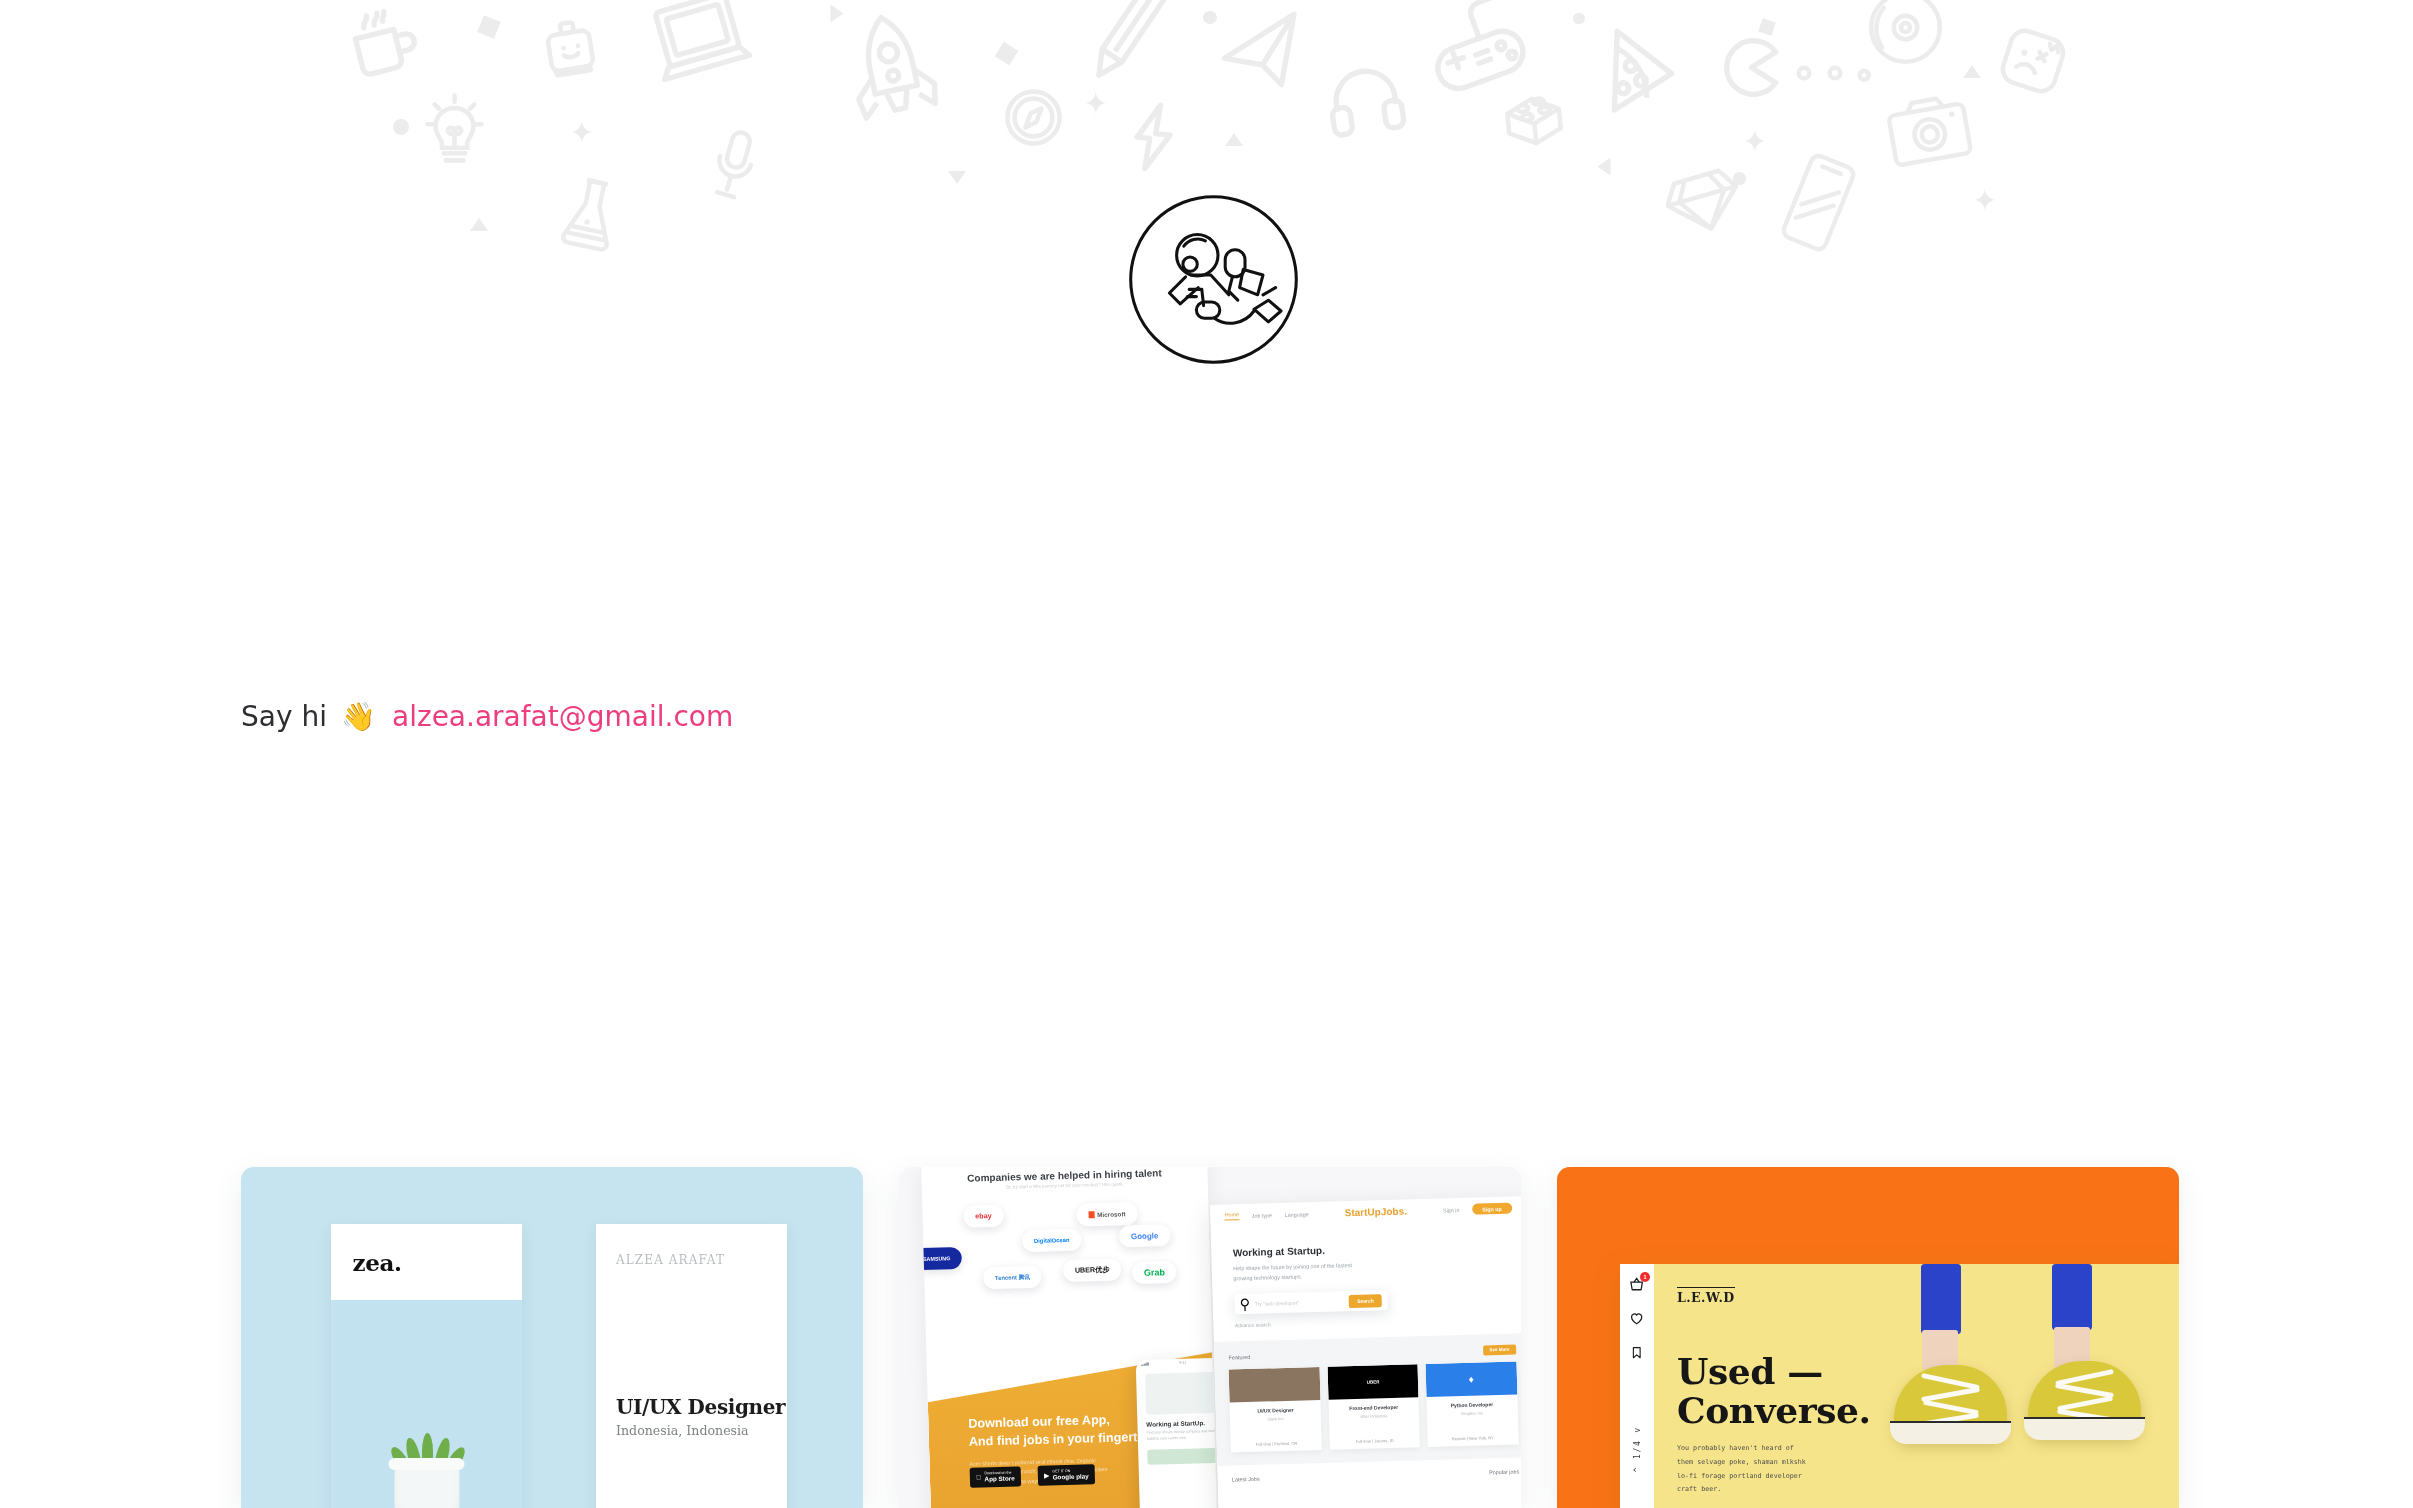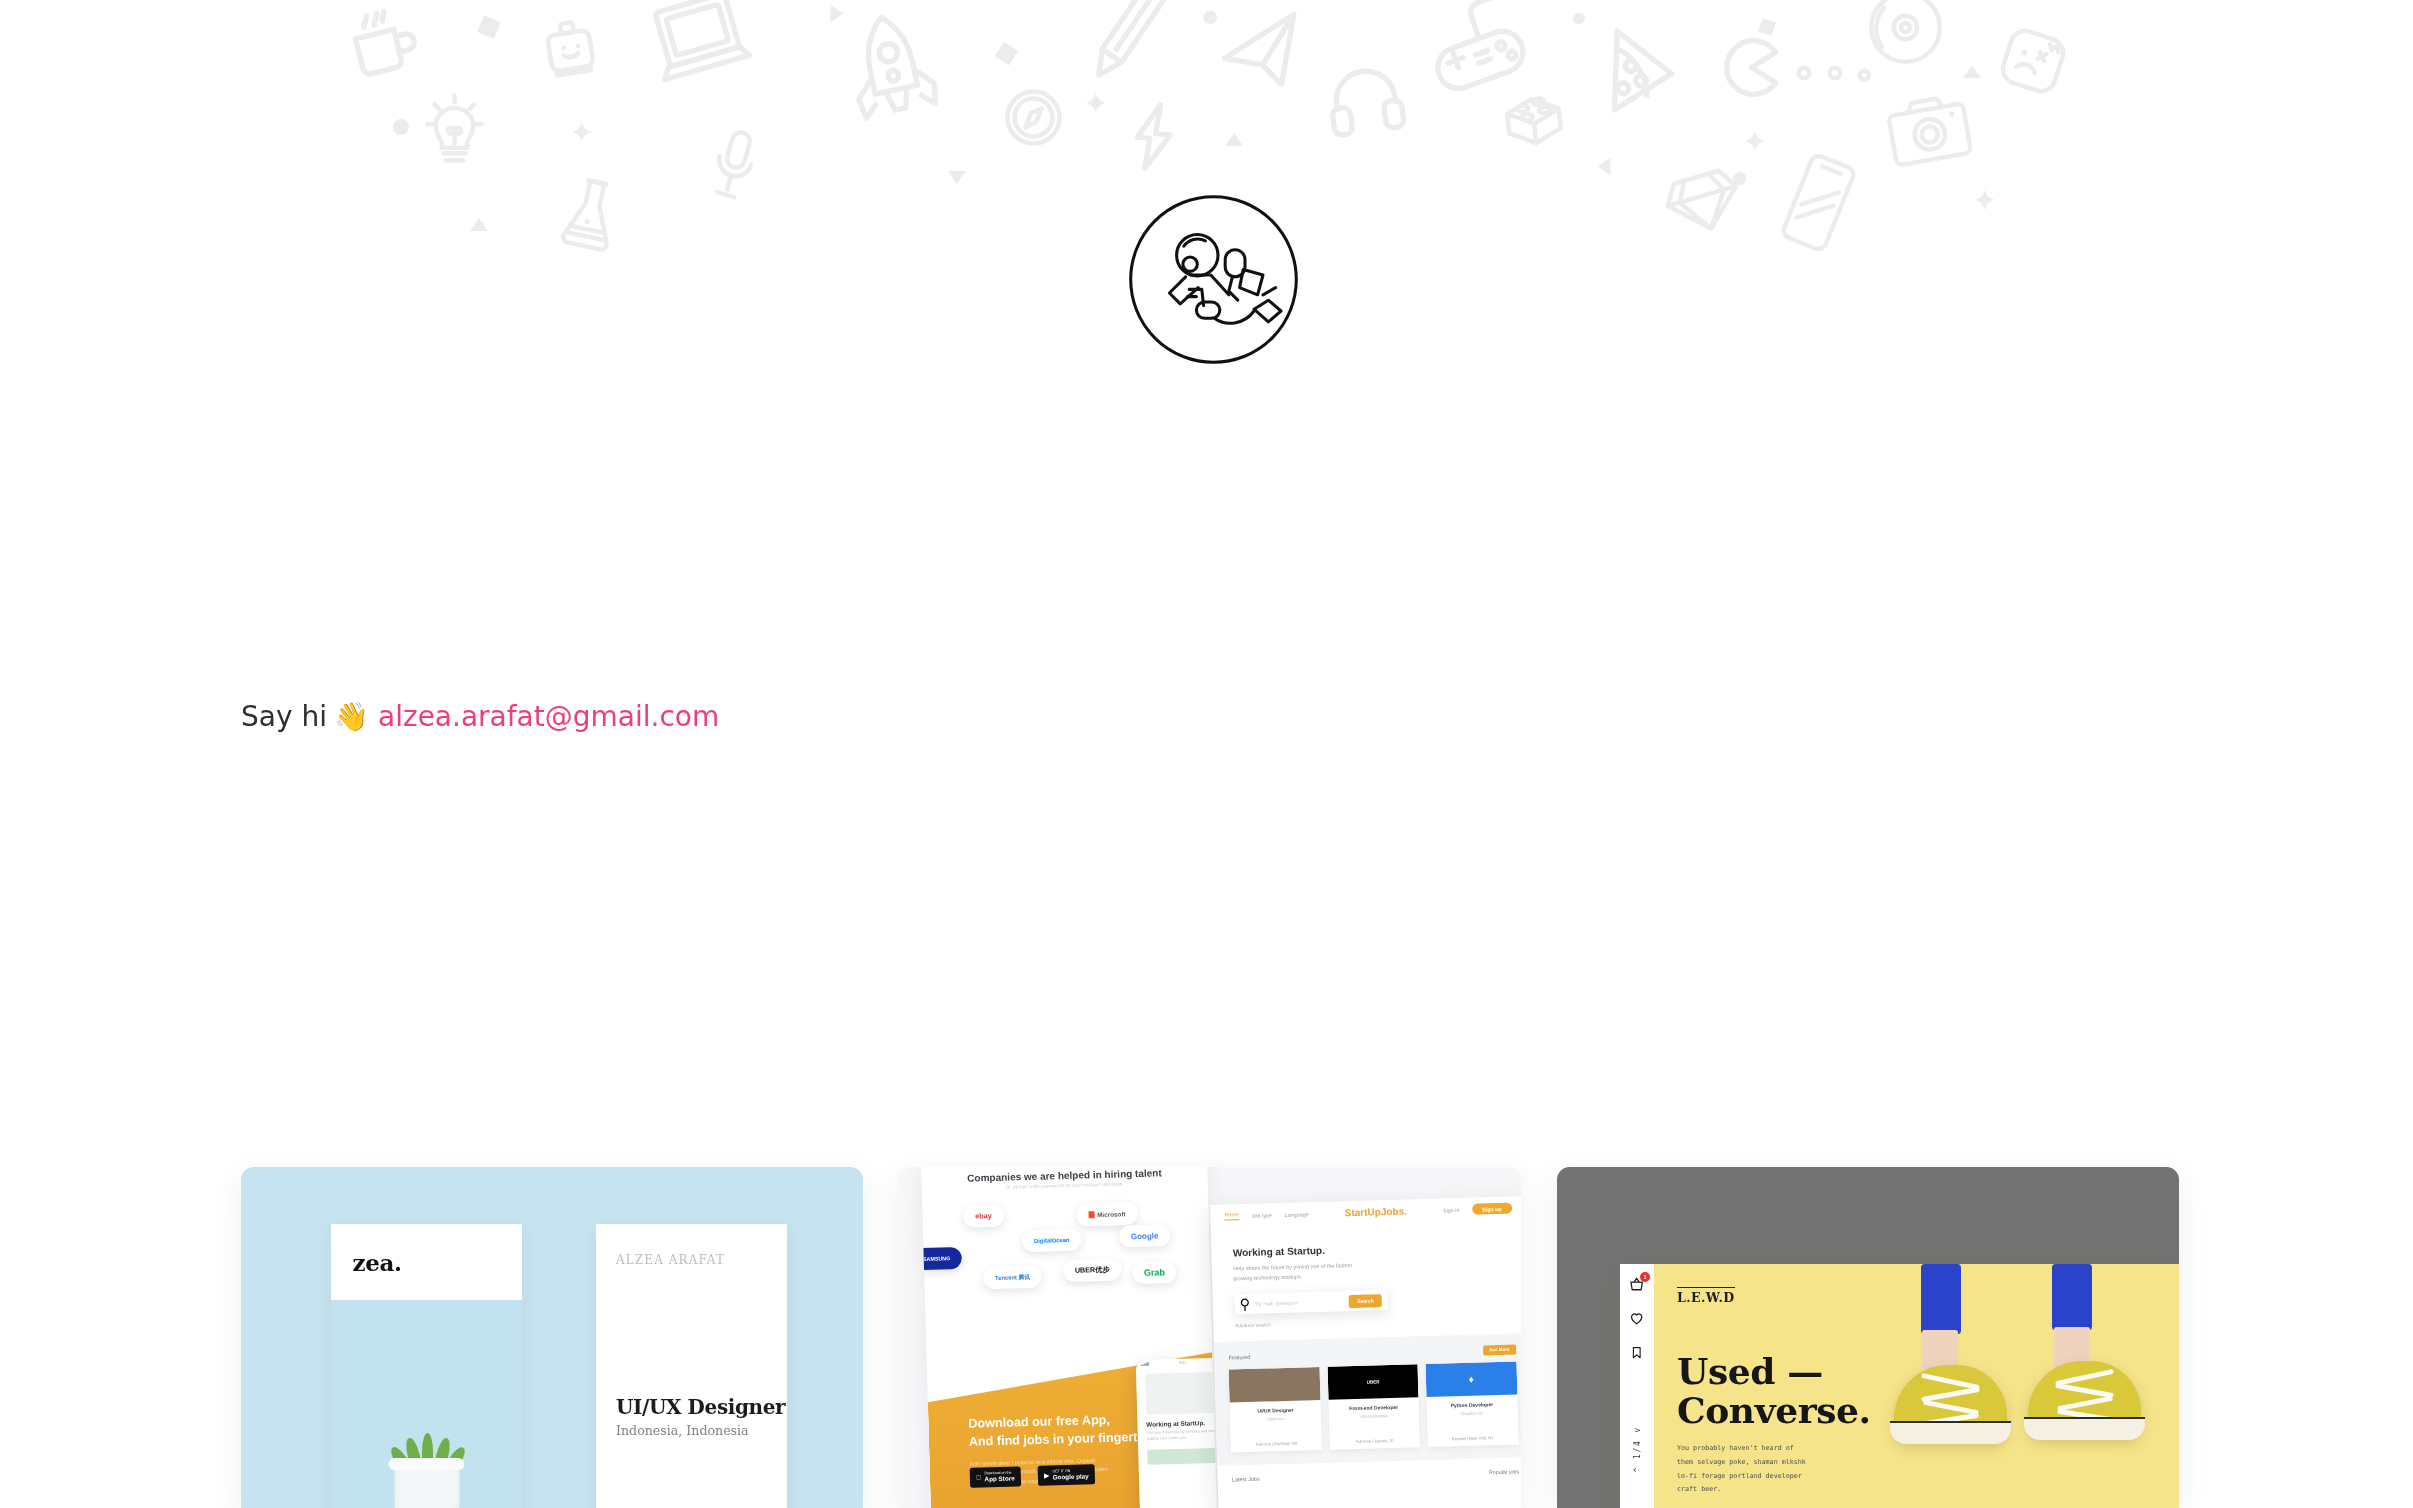--- a/index.html
+++ b/index.html
@@ -39,36 +39,36 @@
     letter-spacing:-0.4px;
     color:#2e2e33;
     white-space:pre-line;
   }
   .contact{
     margin-top:79px;
     font-family:"DejaVu Sans", sans-serif;
     font-size:28px;
     line-height:1.3;
     color:#2e2e33;
-    display:flex; align-items:center; gap:0px;
+    display:flex; align-items:center; gap:7px;
   }
   .contact .hi{ font-weight:400; }
   .contact .wave{ font-size:28px; margin:0 9px 0 7.2px; }
   .contact .email{ color:#ee3d7f; text-decoration:none; font-weight:400; }
 
   
   .cards{ position:absolute; left:241px; top:1167px; width:1939px; height:341px; display:flex; gap:36px; }
   .card{
     position:relative; width:622px; height:341px;
     border-radius:12.6px 12.6px 0 0; overflow:hidden;
     box-shadow:0 9px 30.5px rgba(40,50,70,.08);
   }
   .card-1{ background:#c6e4f0; }
   .card-2{ background:#f7f7f9; }
-  .card-3{ background:#737373; }
+  .card-3{ background:#f97316; }
 
   
   .c1-logo-card{
     position:absolute; left:90px; top:57px; width:191px; height:296px;
     background:#fff; box-shadow:0 5.4px 16px rgba(0,0,0,.07);
   }
   .c1-logo-card .top{ height:76px; display:flex; align-items:center; padding-left:21.5px;
     font-family:"DejaVu Serif", serif; font-weight:700; font-size:23px; color:#111; letter-spacing:-0.4px; }
   .c1-logo-card .photo{ position:absolute; left:0; top:76px; right:0; bottom:0; background:#c3e2ef; }
   .plant{ position:absolute; left:50%; transform:translateX(-50%); bottom:0; width:84px; }

